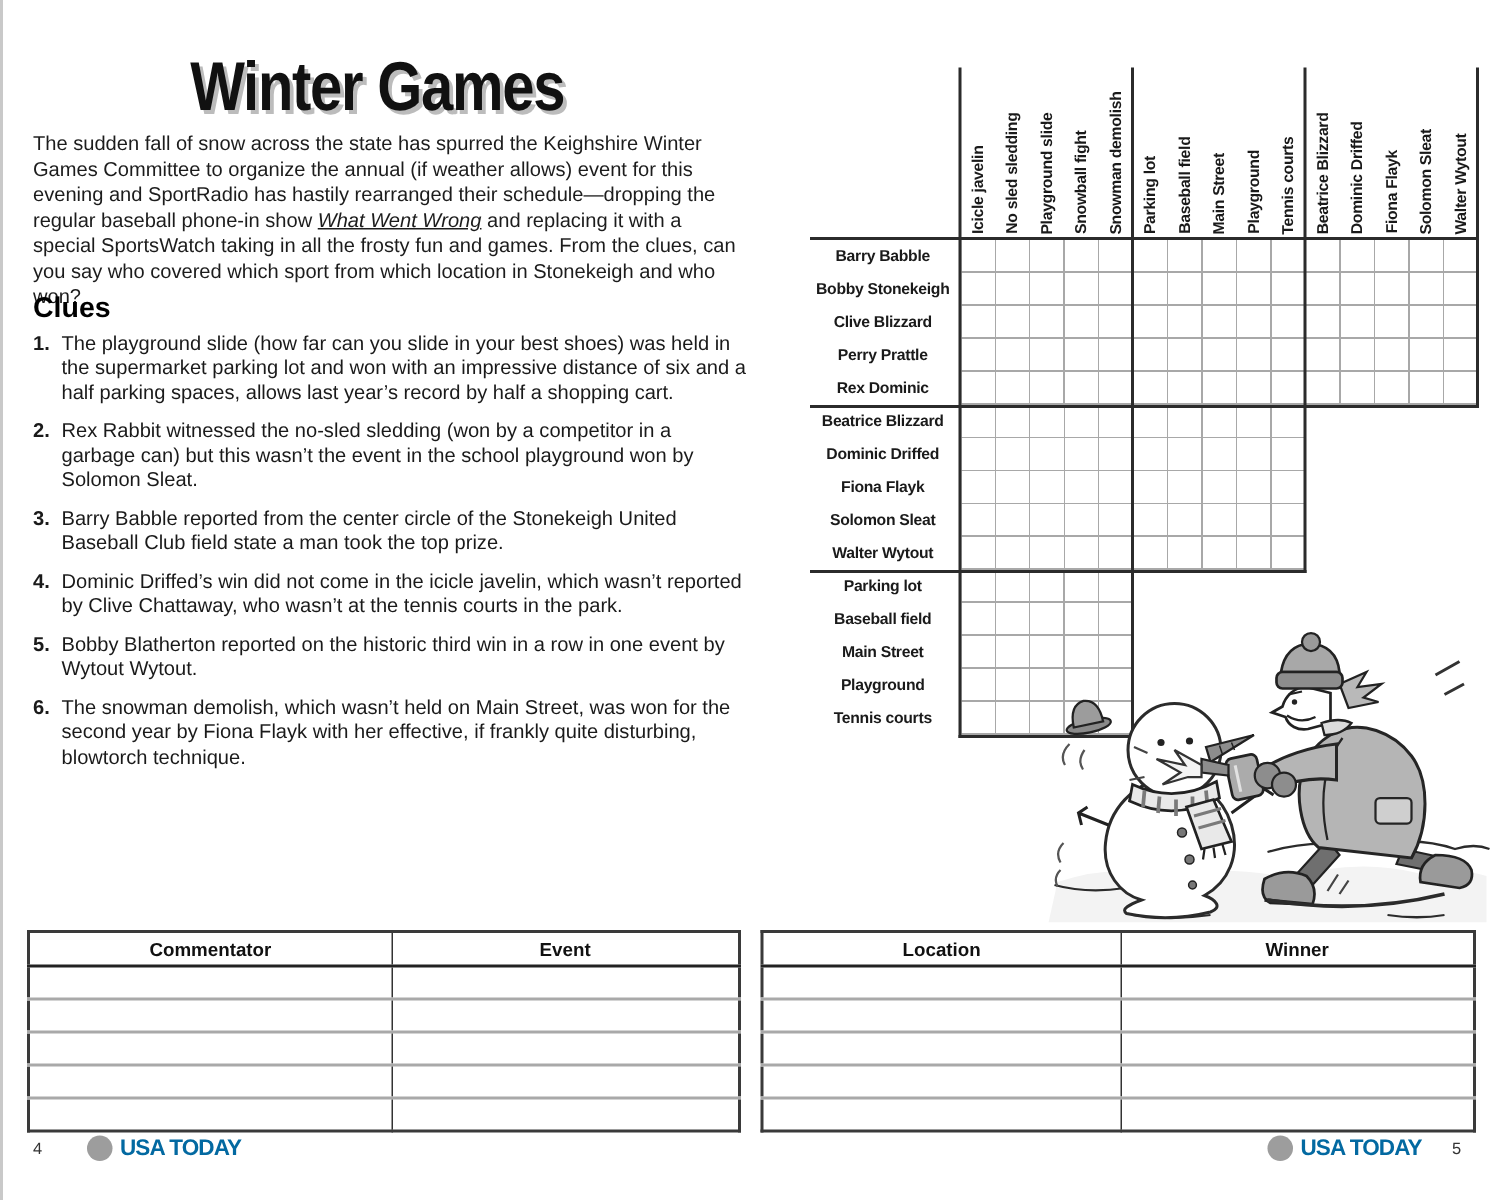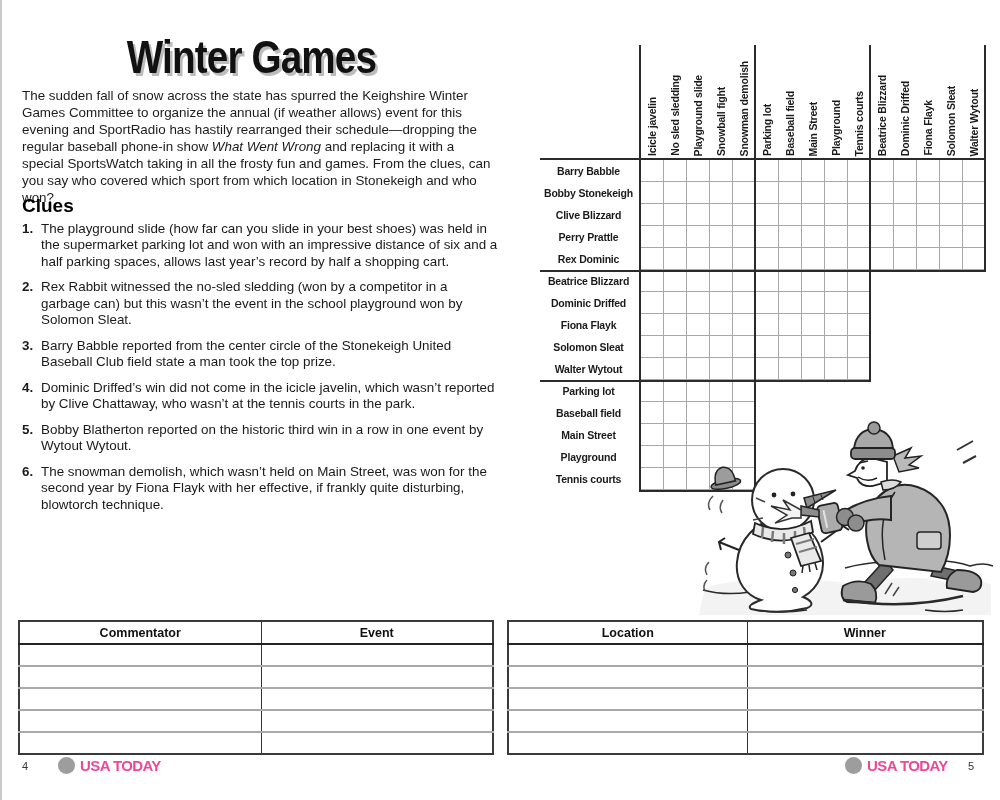--- a/index.html
+++ b/index.html
@@ -5,21 +5,21 @@
   html,body{margin:0;padding:0;background:#fff;}
   #page{position:relative;width:1000px;height:800px;background:#fff;overflow:hidden;
         font-family:"Liberation Sans",sans-serif;color:#1a1a1a;}
   .abs{position:absolute;}
 
   
   .title{left:20px;top:30px;width:460px;text-align:center;font-size:46px;font-weight:bold;
          letter-spacing:-1px;color:#111;transform:scaleX(0.84);transform-origin:52% 50%;
          text-shadow:3px 3px 0 #bcbcbc;white-space:nowrap;}
   .intro{left:22px;top:87px;width:474px;font-size:13.4px;line-height:17px;color:#1c1c1c;}
-  .intro i{font-style:italic;}
+  .intro i{font-style:italic;text-decoration:underline;}
   .clues-h{left:22px;top:195px;font-size:19px;font-weight:bold;color:#000000;}
   .clues{left:22px;top:221px;width:476px;}
   .clue{display:flex;margin-bottom:9.5px;font-size:13.4px;line-height:16.3px;}
   .cnum{width:19px;flex:none;font-weight:bold;}
   .ctext{flex:1;}
 
   
   .rowlab{width:97px;height:22px;line-height:22px;text-align:center;font-weight:bold;
           font-size:10.5px;letter-spacing:-0.2px;left:540px;padding-right:4px;}
   .colhead{top:45px;width:23px;height:113px;display:flex;align-items:flex-end;justify-content:center;}
@@ -36,21 +36,21 @@
                   text-align:center;padding:0;color:#111;}
   table.atable td{height:20px;padding:0;}
   table.atable tr+tr+tr td{border-top:2px solid #a9a9a9;}
   table.atable th:first-child,table.atable td:first-child{border-right:1px solid #333;}
   table.atable{border:2px solid #3a3a3a;}
 
   
   .pnum{font-size:11px;color:#333;}
   .brand{display:flex;align-items:center;}
   .brand .dot{width:17px;height:17px;border-radius:50%;background:#9d9d9d;margin-right:5px;}
-  .brand .bt{font-size:15px;font-weight:bold;letter-spacing:-0.6px;color:#ec4899;}
+  .brand .bt{font-size:15px;font-weight:bold;letter-spacing:-0.6px;color:#0369a1;}
 
   .edge{top:0;width:2px;height:800px;background:#c9c9c9;}
 </style>
 </head>
 <body>
 
 <div id="page">
   <div class="abs edge" style="left:0;"></div>
 
   <div class="abs title">Winter Games</div>

